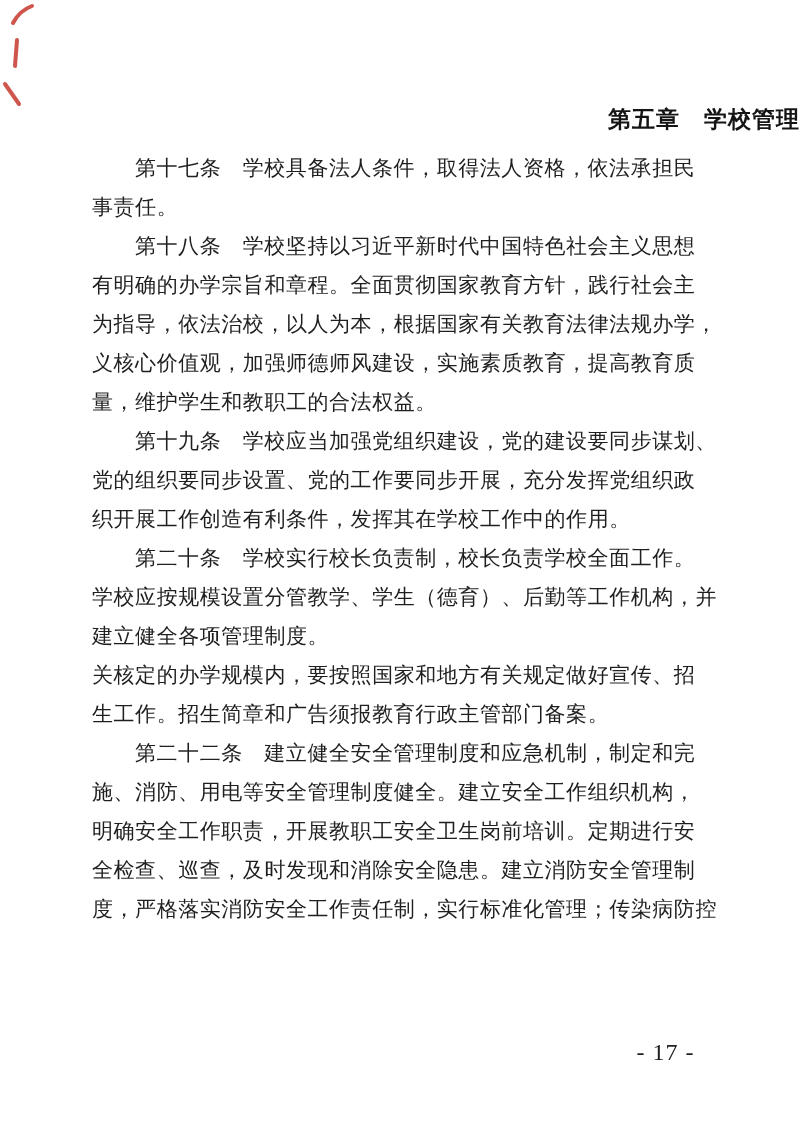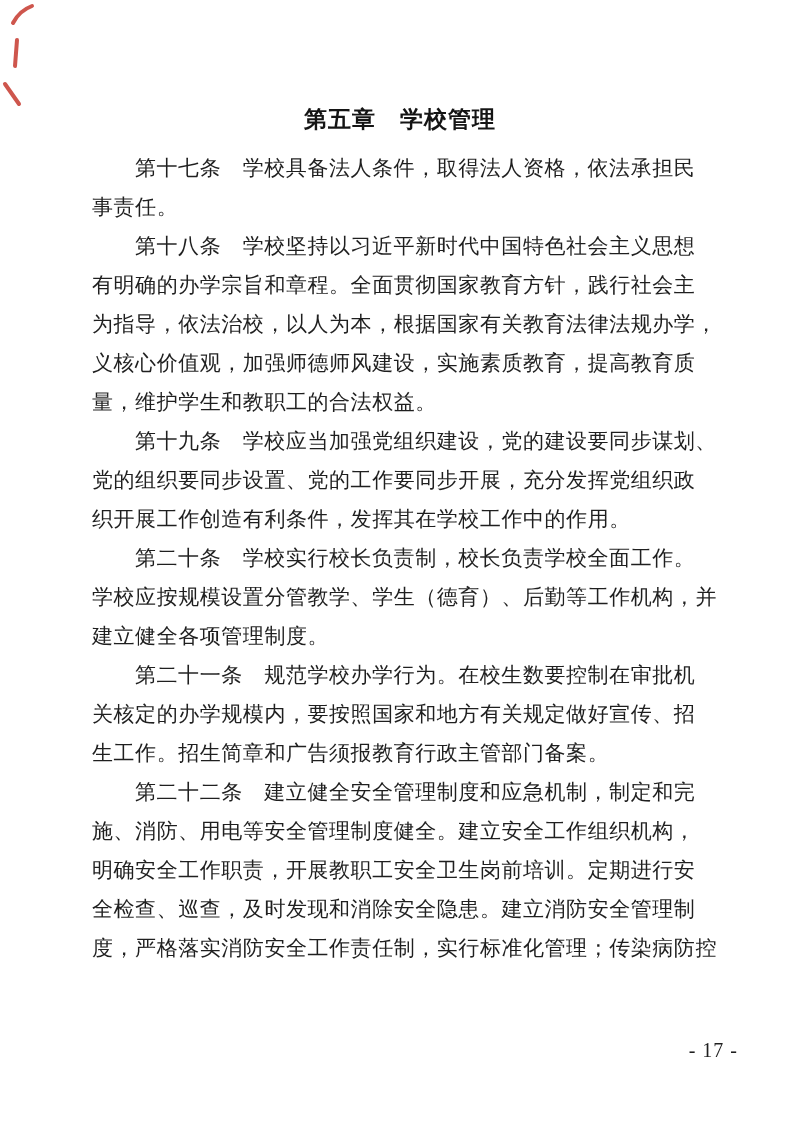--- a/index.html
+++ b/index.html
@@ -23,21 +23,21 @@
     width: 48px;
     height: 115px;
     pointer-events: none;
   }
   .chapter-title {
     position: absolute;
     top: 99px;
     left: 0;
     width: 800px;
     margin: 0;
-    text-align: center;
+    text-align: right;
     font-family: "Liberation Sans", sans-serif;
     font-weight: bold;
     font-size: 23px;
     line-height: 40px;
     letter-spacing: 1px;
     color: var(--ink-dark, #141414);
   }
   .body-text {
     position: absolute;
     top: 149px;
@@ -53,22 +53,22 @@
     white-space: nowrap;
   }
   .text-line.indent {
     padding-left: 43px;
   }
   .page-number {
     position: absolute;
     top: 1039px;
     left: 593px;
     width: 145px;
-    text-align: right;
-    font-size: 20px;
+    text-align: center;
+    font-size: 24px;
     letter-spacing: 1px;
     color: var(--ink, #1f1f1f);
   }
 </style>
 </head>
 <body>
 
 <div class="page">
 
   <svg class="stamp-fragments" viewBox="0 0 48 115" xmlns="http://www.w3.org/2000/svg" aria-hidden="true">
@@ -86,21 +86,20 @@
       <div class="text-line">有明确的办学宗旨和章程。全面贯彻国家教育方针，践行社会主</div>
       <div class="text-line">为指导，依法治校，以人为本，根据国家有关教育法律法规办学，</div>
       <div class="text-line">义核心价值观，加强师德师风建设，实施素质教育，提高教育质</div>
       <div class="text-line">量，维护学生和教职工的合法权益。</div>
       <div class="text-line indent">第十九条　学校应当加强党组织建设，党的建设要同步谋划、</div>
       <div class="text-line">党的组织要同步设置、党的工作要同步开展，充分发挥党组织政</div>
       <div class="text-line">织开展工作创造有利条件，发挥其在学校工作中的作用。</div>
       <div class="text-line indent">第二十条　学校实行校长负责制，校长负责学校全面工作。</div>
       <div class="text-line">学校应按规模设置分管教学、学生（德育）、后勤等工作机构，并</div>
       <div class="text-line">建立健全各项管理制度。</div>
-      <div class="text-line indent">第二十一条　规范学校办学行为。在校生数要控制在审批机</div>
       <div class="text-line">关核定的办学规模内，要按照国家和地方有关规定做好宣传、招</div>
       <div class="text-line">生工作。招生简章和广告须报教育行政主管部门备案。</div>
       <div class="text-line indent">第二十二条　建立健全安全管理制度和应急机制，制定和完</div>
       <div class="text-line">施、消防、用电等安全管理制度健全。建立安全工作组织机构，</div>
       <div class="text-line">明确安全工作职责，开展教职工安全卫生岗前培训。定期进行安</div>
       <div class="text-line">全检查、巡查，及时发现和消除安全隐患。建立消防安全管理制</div>
       <div class="text-line">度，严格落实消防安全工作责任制，实行标准化管理；传染病防控</div>
     </div>
 
   <div class="page-number">- 17 -</div>

